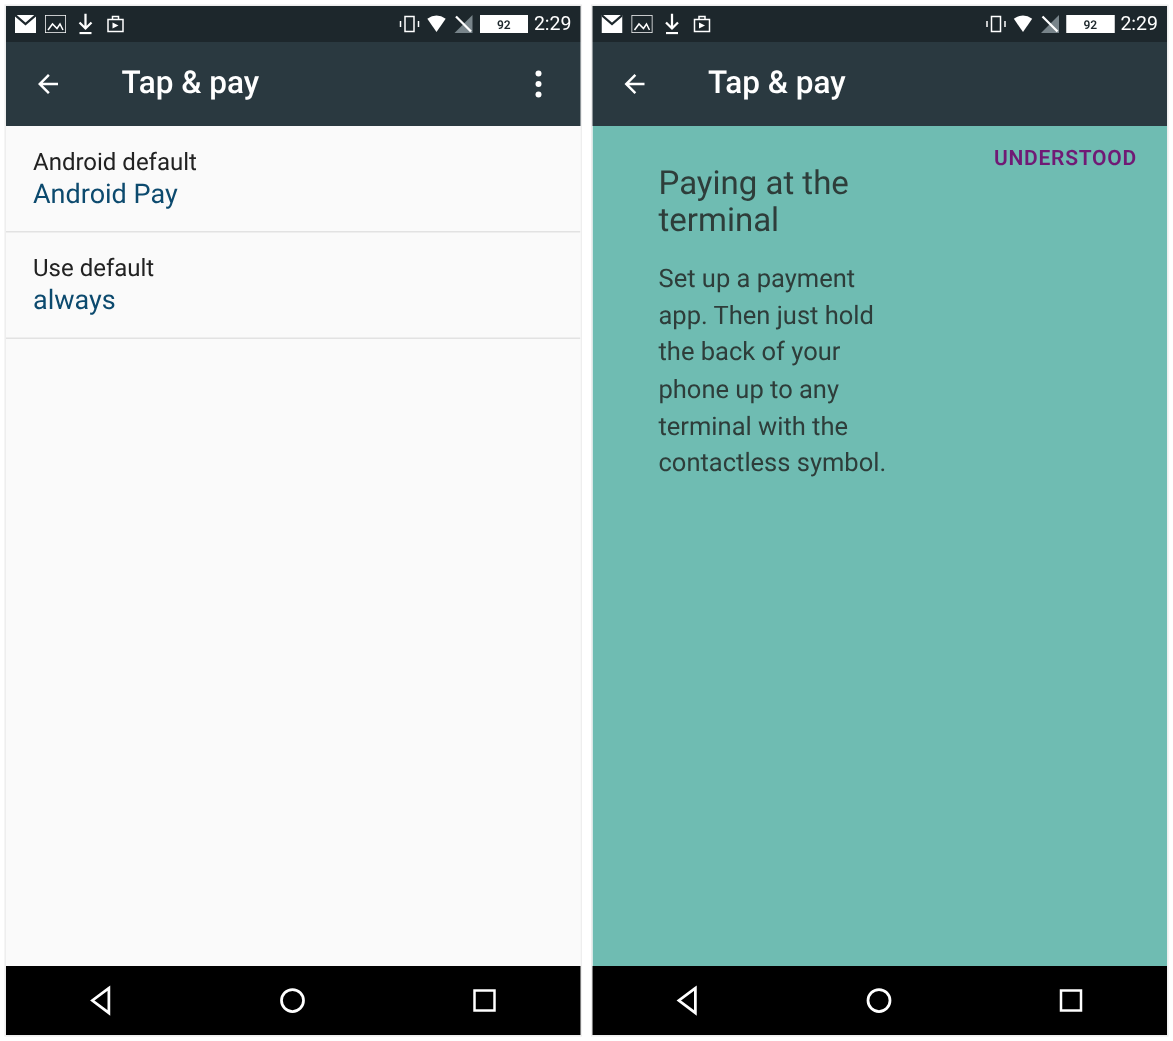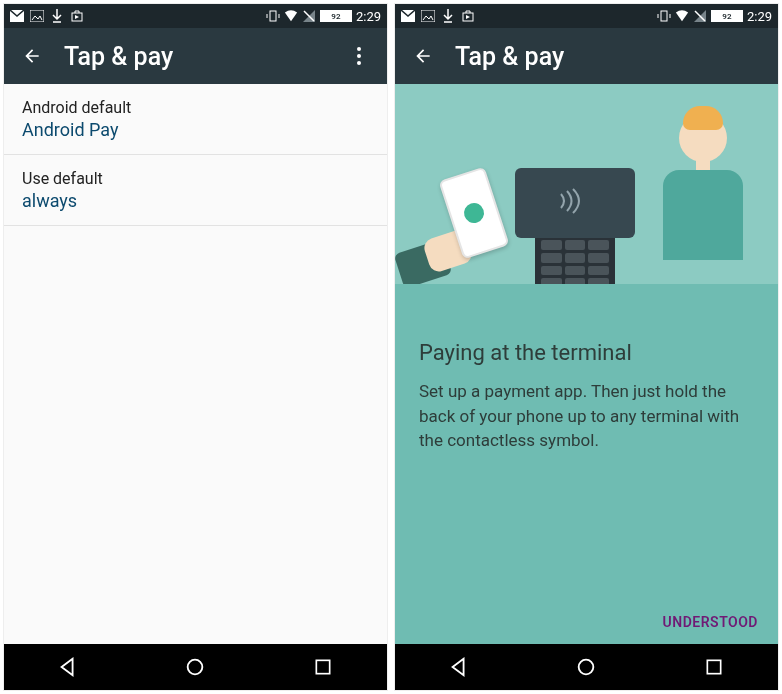--- a/index.html
+++ b/index.html
@@ -43,40 +43,40 @@
       background: #2a3940;
       color: #fff;
       display: flex;
       align-items: center;
       padding: 0 10px;
     }
     .appbar .back {
       width: 36px; height: 36px; display: flex; align-items: center; justify-content: center;
       font-size: 22px; cursor: pointer;
     }
-    .appbar .title { font-size: 25px; font-weight: 500; margin-left: 14px; }
+    .appbar .title { font-size: 21px; font-weight: 500; margin-left: 31px; }
     .appbar .overflow {
       margin-left: auto; width: 36px; height: 36px; display: flex; flex-direction: column;
       align-items: center; justify-content: center; gap: 3px; cursor: pointer;
     }
     .appbar .overflow span { width: 4px; height: 4px; background: #fff; border-radius: 50%; }
     .content { flex: 1; background: #fafafa; overflow: hidden; position: relative; }
     .list-item {
       padding: 14px 18px;
       border-bottom: 1px solid #e2e2e2;
       cursor: pointer;
     }
     .list-item .title { font-size: 16px; color: #222; }
     .list-item .subtitle { font-size: 18px; color: #0c4a6e; margin-top: 2px; }
     
     
     .onboard {
       position: absolute; inset: 0;
       background: #6fbcb2;
-      display: flex; flex-direction: column;
+      display: flex; flex-direction: row; gap: 20px;
     }
     .illustration {
       height: 230px;
       background: #8ccbc2;
       position: relative;
       overflow: hidden;
     }
     .counter-top {
       position: absolute; bottom: 0; left: 0; right: 0; height: 30px;
       background: #6fbcb2;

